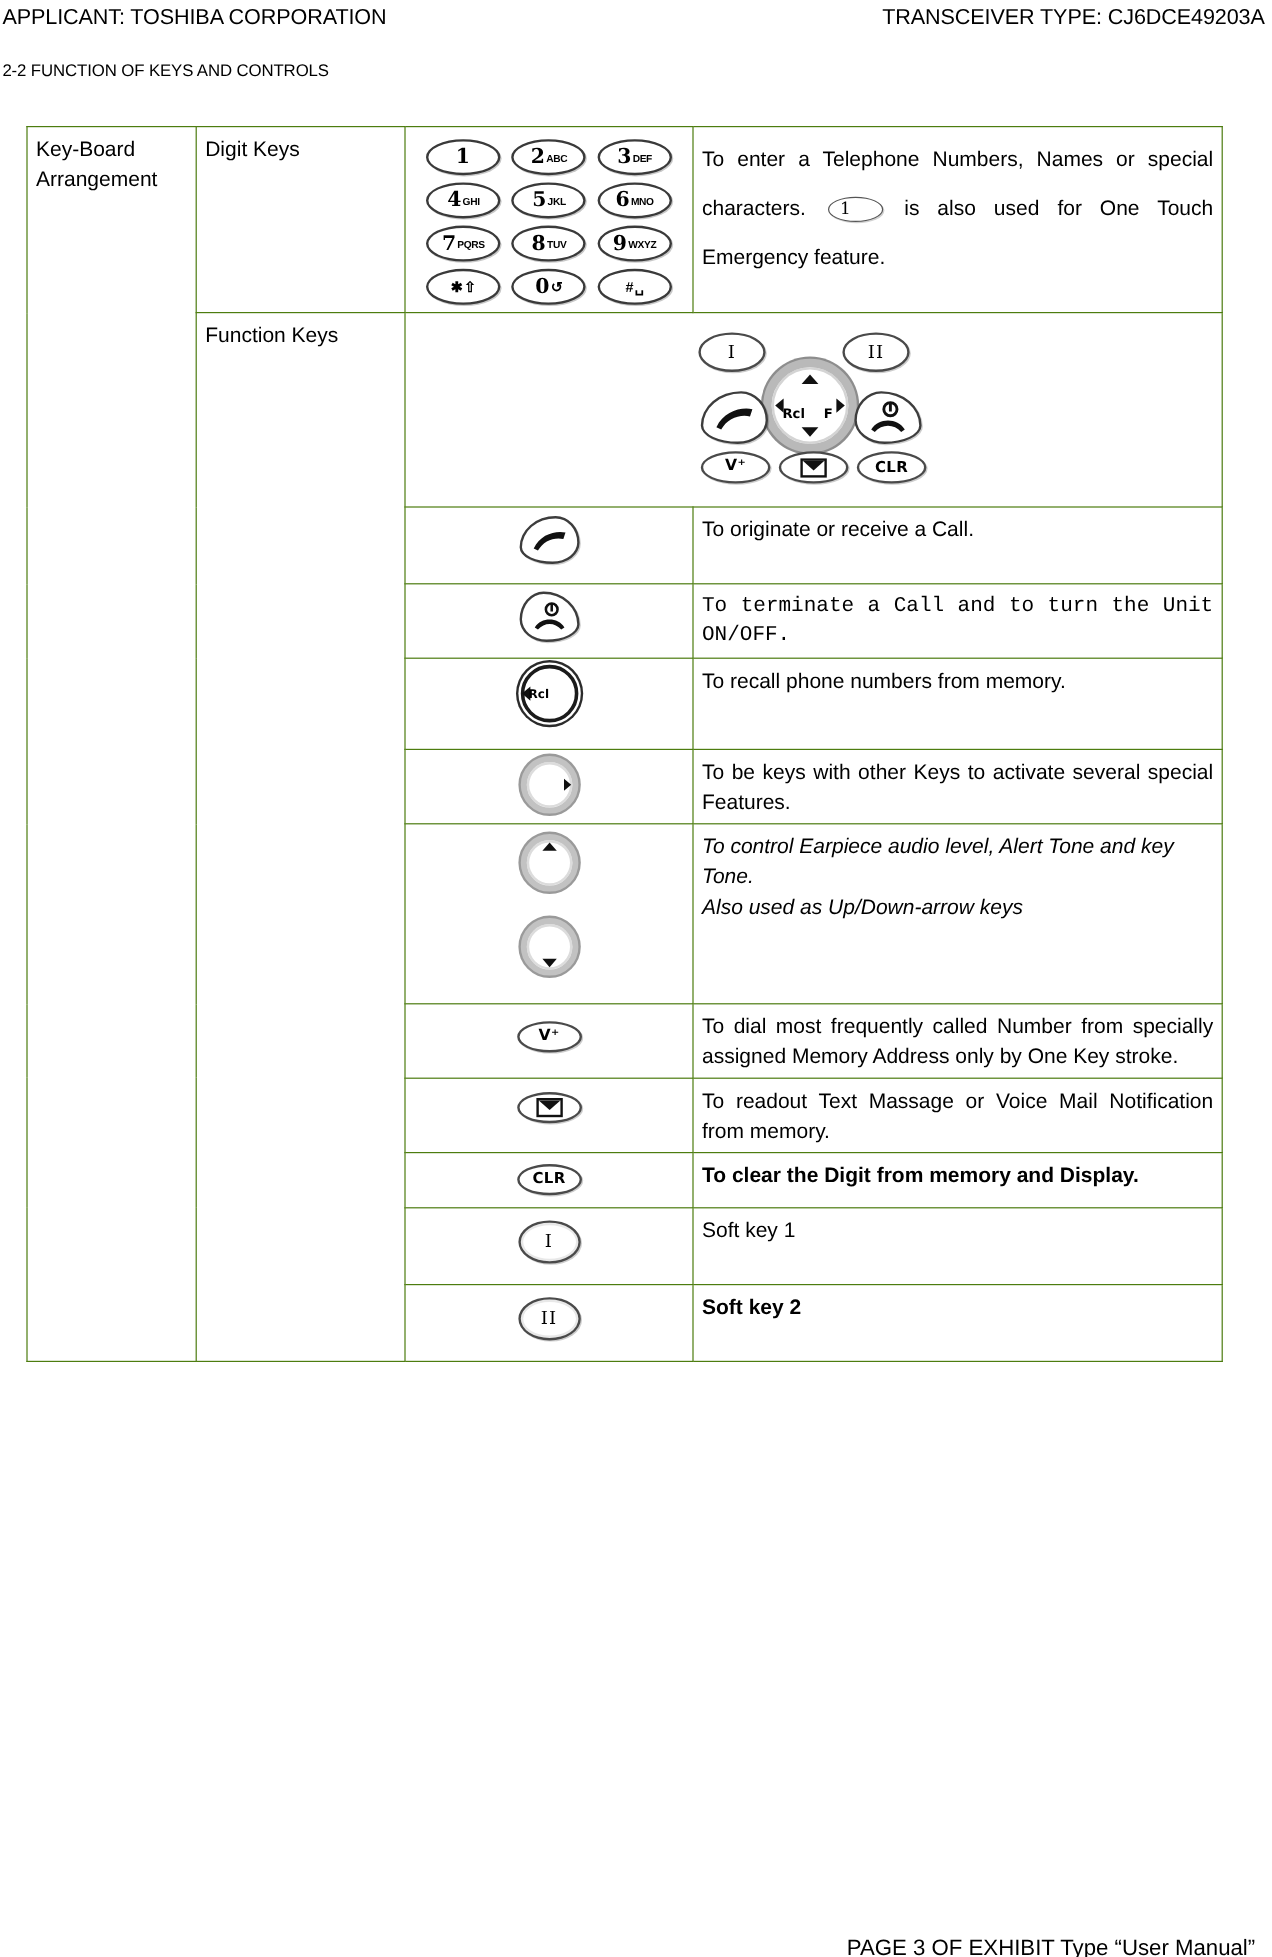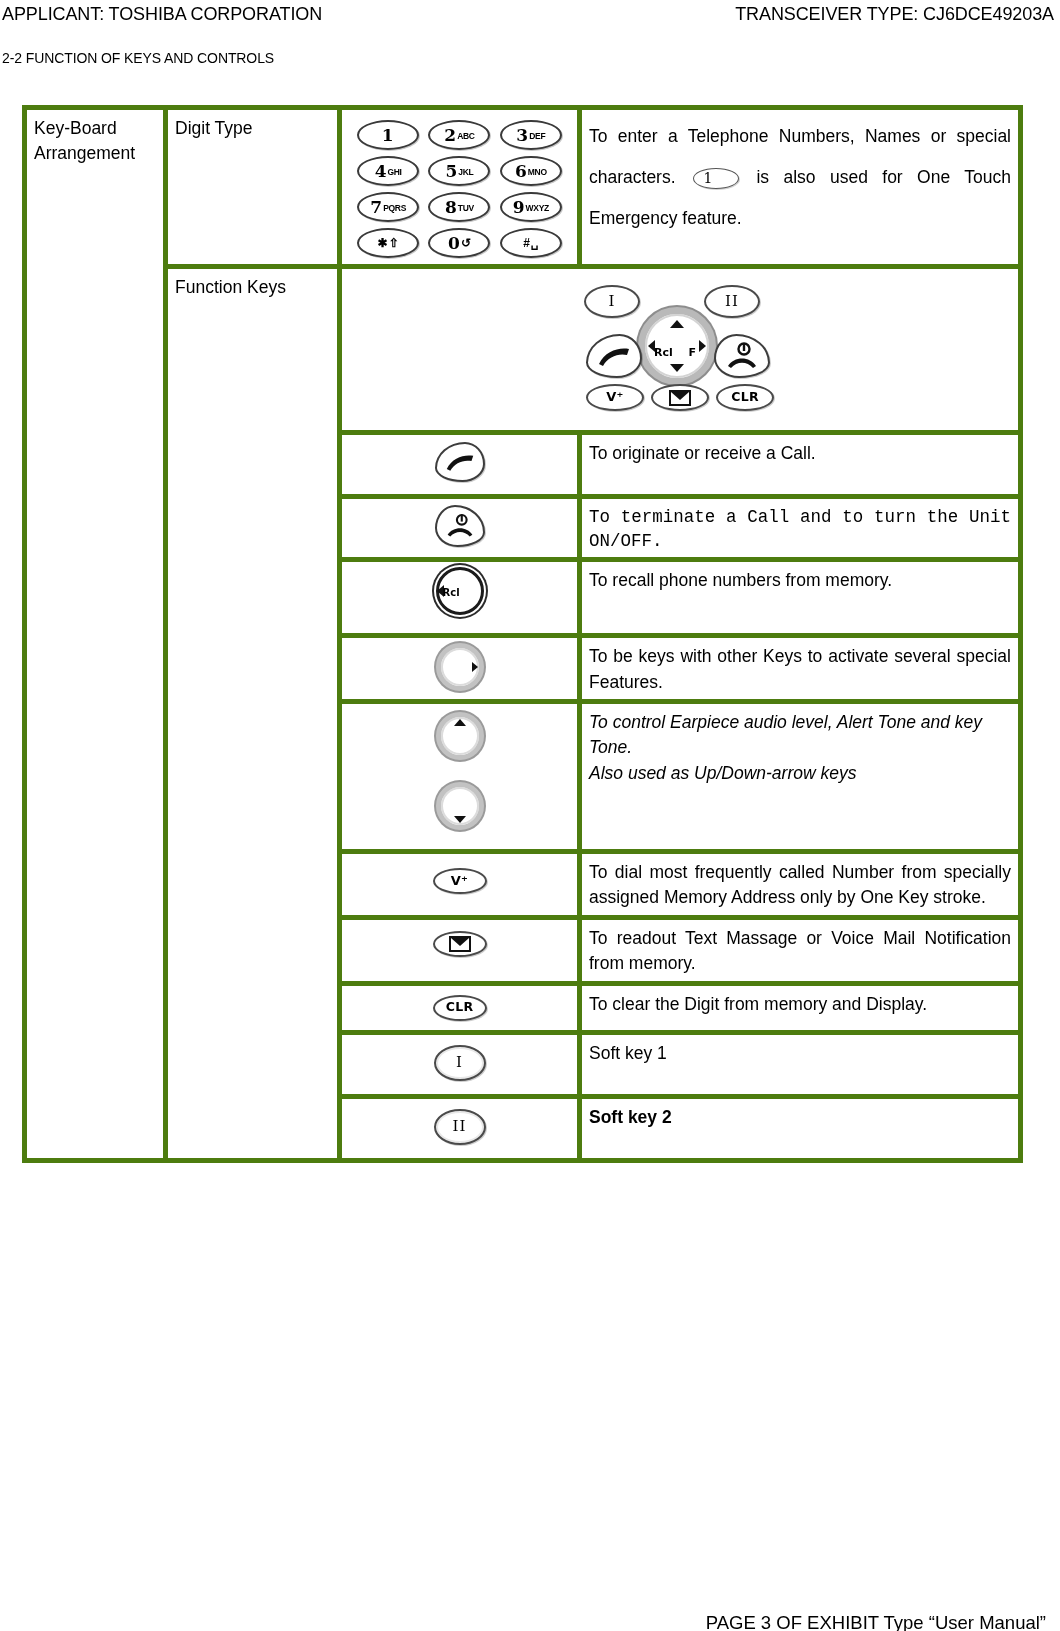--- a/index.html
+++ b/index.html
@@ -42,21 +42,21 @@
 
   
   .kc-table {
     position: absolute;
     top: 105px; left: 22px;
     width: 996px;
     border-collapse: collapse;
     table-layout: fixed;
   }
   .kc-table td {
-    border: 5px solid #4d7c0f;
+    border: 1px solid #4d7c0f;
     vertical-align: top;
     padding: 6px 7px 4px 7px;
     font-size: 17.5px;
     line-height: 1.45;
   }
   .col-cat   { width: 141px; }
   .col-grp   { width: 174px; }
   .col-icon  { width: 240px; }
   .col-desc  { width: 441px; }
 
@@ -286,21 +286,21 @@
   <colgroup>
     <col class="col-cat">
       <col class="col-grp">
       <col class="col-icon">
       <col class="col-desc">
   </colgroup>
   <tbody>
 
     <tr>
       <td rowspan="12" class="cell-cat">Key-Board Arrangement</td>
-      <td class="cell-grp">Digit Type</td>
+      <td class="cell-grp">Digit Keys</td>
       <td class="icon-cell">
         <div class="keypad">
           <div class="kp-key">
             <span class="kp-num">1</span>
             <span class="kp-let"></span>
           </div>
           <div class="kp-key">
             <span class="kp-num">2</span>
             <span class="kp-let">ABC</span>
           </div>
@@ -487,21 +487,21 @@
     </tr>
 
     <tr>
       <td class="icon-cell small">
         <div class="ic" style="min-height:34px;">
           <div class="pill clr" style="width:54px;height:26px;">
             <span>CLR</span>
           </div>
         </div>
       </td>
-      <td class="desc nj" style="height:46px;">To clear the Digit from memory and Display.</td>
+      <td class="desc nj" style="height:46px;font-weight:bold;">To clear the Digit from memory and Display.</td>
     </tr>
 
     <tr>
       <td class="icon-cell small">
         <div class="ic" style="min-height:46px;">
           <div class="sk-sm">
             <span>I</span>
           </div>
         </div>
       </td>

